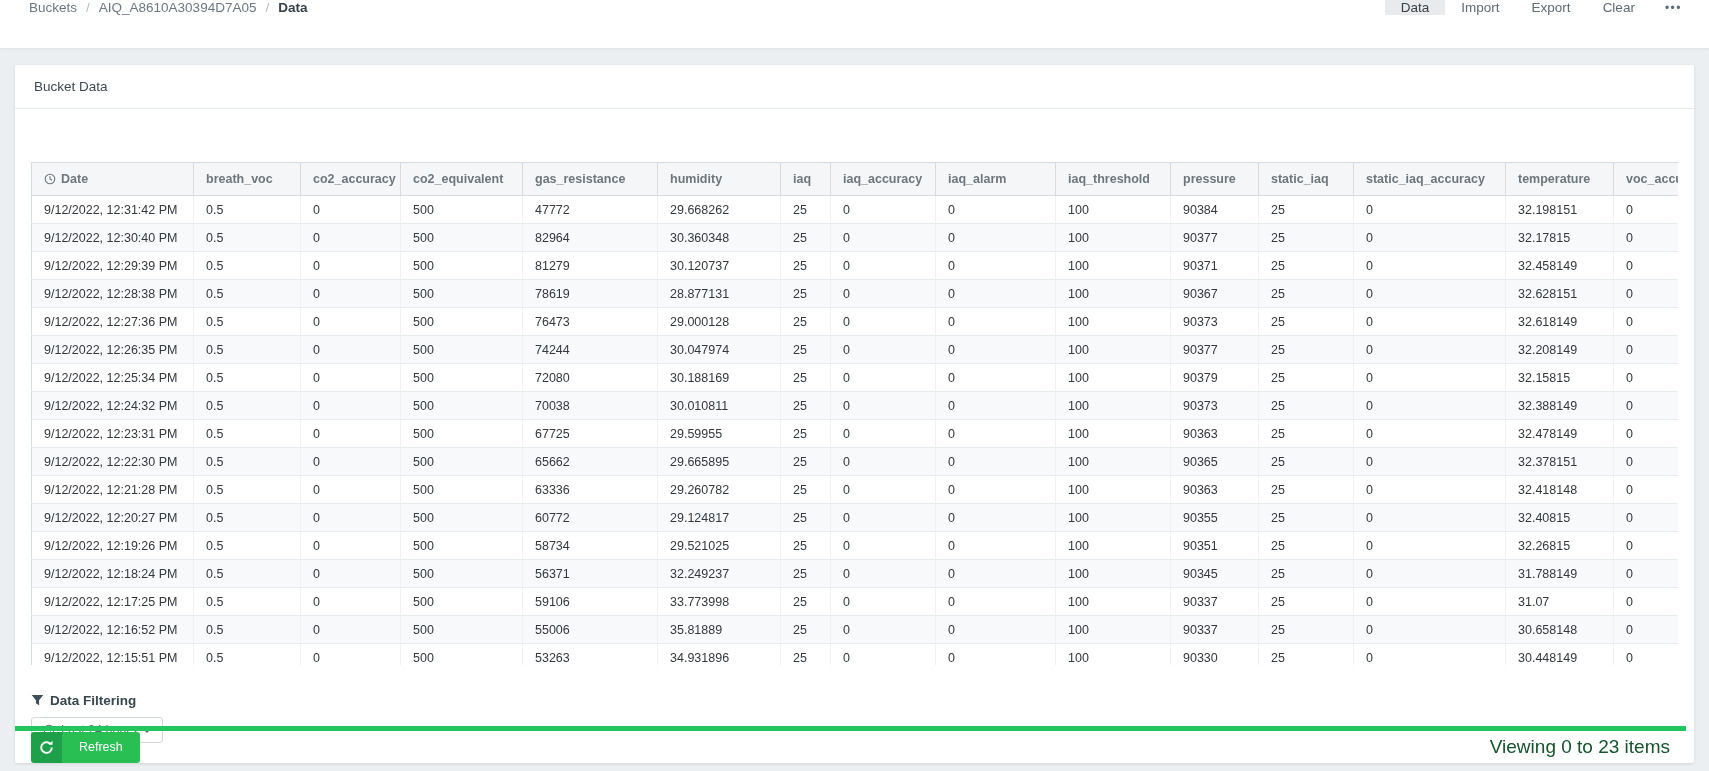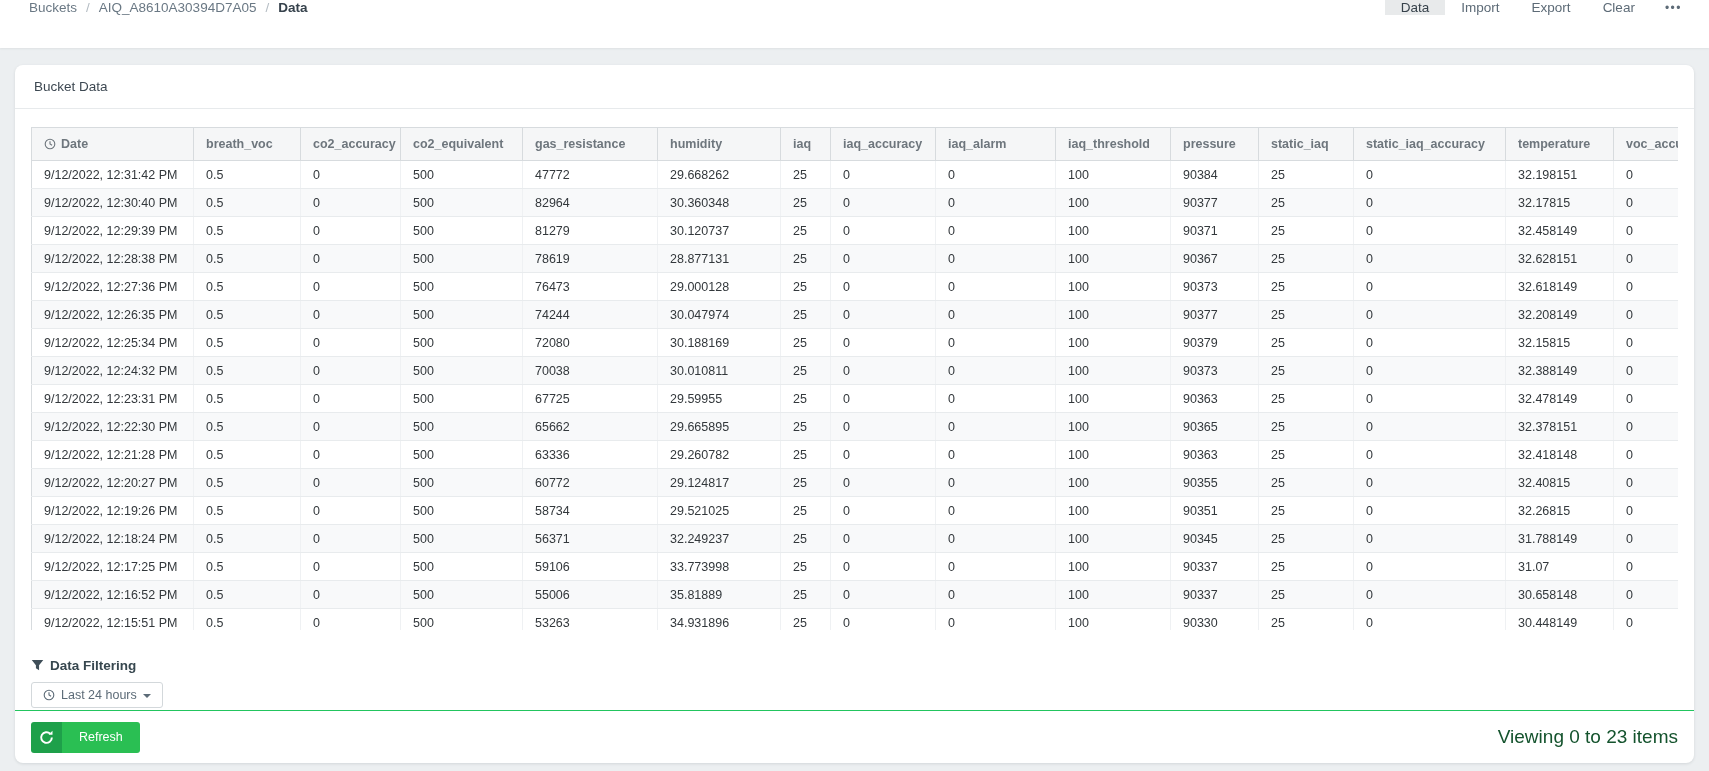--- a/index.html
+++ b/index.html
@@ -33,32 +33,32 @@
   .more-btn {
     display:flex; align-items:center; padding:0 14px;
     color:#5d6b77; font-size:12px; letter-spacing:1.5px; cursor:pointer;
   }
 
   
   .card {
     position:relative;
     margin:17px 15px 0 15px;
     width:1679px; height:698px;
-    background:#ffffff; border-radius:8px;
+    background:#ffffff; border-radius:2px;
     box-shadow:0 1px 3px rgba(45,55,65,.13);
   }
   .card-header {
     height:44px; line-height:44px; padding:0 19px;
     border-bottom:1px solid #e7eaec;
     font-size:13.5px; color:#3d4852;
   }
   .card-body { padding:18px 16px 0 16px; }
 
   
-  .table-clip { height:503px; overflow:hidden; }
+  .table-clip { height:503px; overflow:hidden;margin-top:35px; }
   table.data-table { border-collapse:collapse; table-layout:fixed; width:1712px; background:#fff; }
   .data-table th {
     height:33px; padding:0 12px; text-align:left;
     background:#f5f6f7; border:1px solid #d7dbde;
     font-size:12.5px; font-weight:bold; color:#6e767d;
     white-space:nowrap; overflow:hidden;
   }
   .data-table td {
     height:28px; padding:0 12px;
     border-bottom:1px solid #e8ebed; border-right:1px solid #eff1f3;
@@ -81,22 +81,22 @@
     font-size:12.5px; color:#5c6b77; cursor:pointer;justify-content:space-between;
   }
   .range-btn .clock { display:inline-flex; color:#5c6b77; }
   .caret-down {
     width:0; height:0; margin-top:2px;
     border:4px solid transparent; border-top-color:#5c6b77; border-bottom-width:0;
   }
 
   
   .card-footer {
-    position:absolute; left:0; right:0; bottom:0; height:53px;
-    border-top:1px solid #22c55e;
+    position:absolute; left:0; right:8px; bottom:0; height:37px;
+    border-top:5px solid #22c55e;
     display:flex; align-items:center; justify-content:space-between;
     padding:0 16px;
   }
   .refresh-btn {
     display:flex; align-items:stretch; height:31px;
     border-radius:3px; overflow:hidden; cursor:pointer; border:none; padding:0; background:none;
     font-family:"Liberation Sans", sans-serif;
   }
   .refresh-icon-box {
     width:31px; background:#1ea04a; display:flex; align-items:center; justify-content:center;

